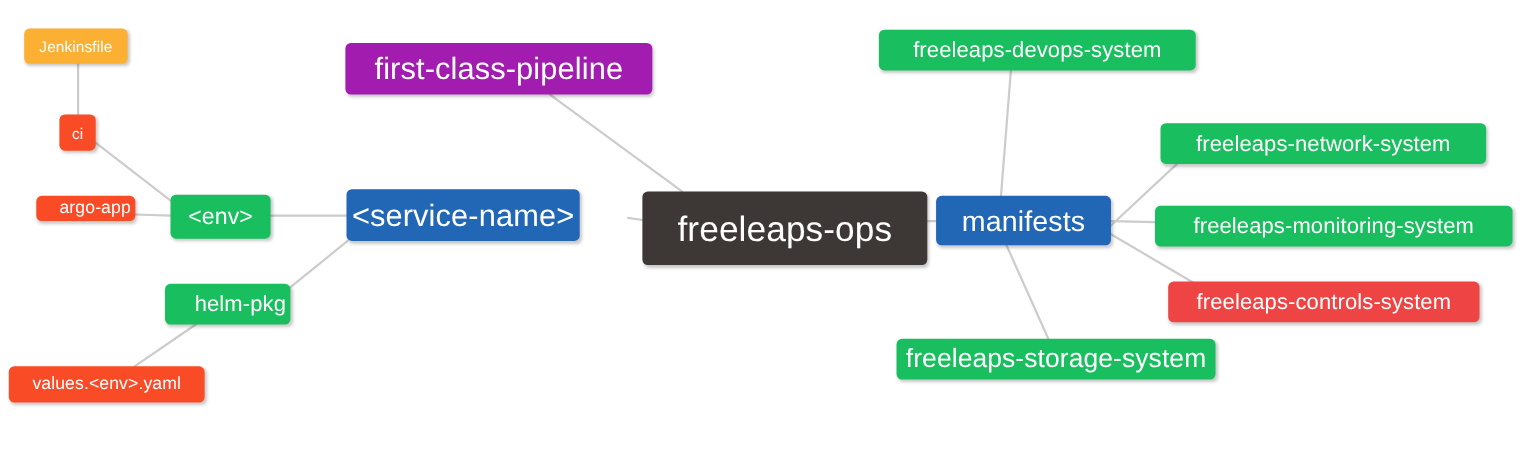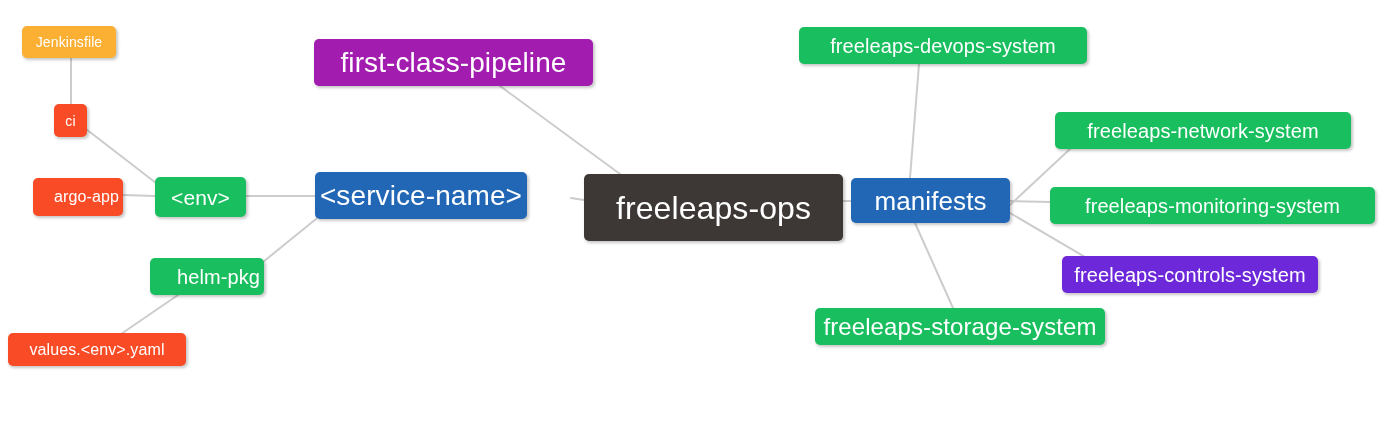--- a/index.html
+++ b/index.html
@@ -69,21 +69,21 @@
       <line x1="915" y1="223" x2="953" y2="308" stroke="#cccccc" stroke-width="2" stroke-linecap="round"></line>
     </svg>
 
   <div id="node-layer">
       <div class="node" style="left: 22px; top: 26px; width: 94px; height: 32px; background: rgb(251, 176, 52); font-size: 14px; color: rgb(255, 255, 255);">
         <span class="node-label">Jenkinsfile</span>
       </div>
       <div class="node" style="left: 54px; top: 104px; width: 33px; height: 33px; background: rgb(249, 76, 38); font-size: 14px; color: rgb(255, 255, 255);">
         <span class="node-label">ci</span>
       </div>
-      <div class="node" style="left: 33px; top: 178px; width: 90px; height: 38px; background: rgb(249, 76, 38); font-size: 16px; color: rgb(255, 255, 255); padding-left: 17px;">
+      <div class="node" style="left: 33px; top: 178px; width: 90px; height: 23px; background: rgb(249, 76, 38); font-size: 16px; color: rgb(255, 255, 255); padding-left: 17px;">
         <span class="node-label">argo-app</span>
       </div>
       <div class="node" style="left: 155px; top: 177px; width: 91px; height: 40px; background: rgb(25, 191, 95); font-size: 21px; color: rgb(255, 255, 255);">
         <span class="node-label">&lt;env&gt;</span>
       </div>
       <div class="node" style="left: 150px; top: 258px; width: 114px; height: 37px; background: rgb(25, 191, 95); font-size: 20px; color: rgb(255, 255, 255); padding-left: 23px;">
         <span class="node-label">helm-pkg</span>
       </div>
       <div class="node" style="left: 8px; top: 333px; width: 178px; height: 33px; background: rgb(249, 76, 38); font-size: 16px; color: rgb(255, 255, 255);">
         <span class="node-label">values.&lt;env&gt;.yaml</span>
@@ -102,21 +102,21 @@
       </div>
       <div class="node" style="left: 799px; top: 27px; width: 288px; height: 37px; background: rgb(25, 191, 95); font-size: 20px; color: rgb(255, 255, 255);">
         <span class="node-label">freeleaps-devops-system</span>
       </div>
       <div class="node" style="left: 1055px; top: 112px; width: 296px; height: 37px; background: rgb(25, 191, 95); font-size: 20px; color: rgb(255, 255, 255);">
         <span class="node-label">freeleaps-network-system</span>
       </div>
       <div class="node" style="left: 1050px; top: 187px; width: 325px; height: 37px; background: rgb(25, 191, 95); font-size: 20px; color: rgb(255, 255, 255);">
         <span class="node-label">freeleaps-monitoring-system</span>
       </div>
-      <div class="node" style="left: 1062px; top: 256px; width: 256px; height: 37px; background: #6d28d9; font-size: 20px; color: rgb(255, 255, 255);">
+      <div class="node" style="left: 1062px; top: 256px; width: 283px; height: 37px; background: #ef4444; font-size: 20px; color: rgb(255, 255, 255);">
         <span class="node-label">freeleaps-controls-system</span>
       </div>
       <div class="node" style="left: 815px; top: 308px; width: 290px; height: 37px; background: rgb(25, 191, 95); font-size: 24px; color: rgb(255, 255, 255);">
         <span class="node-label">freeleaps-storage-system</span>
       </div>
     </div>
 
 </div>
 
 </body></html>

